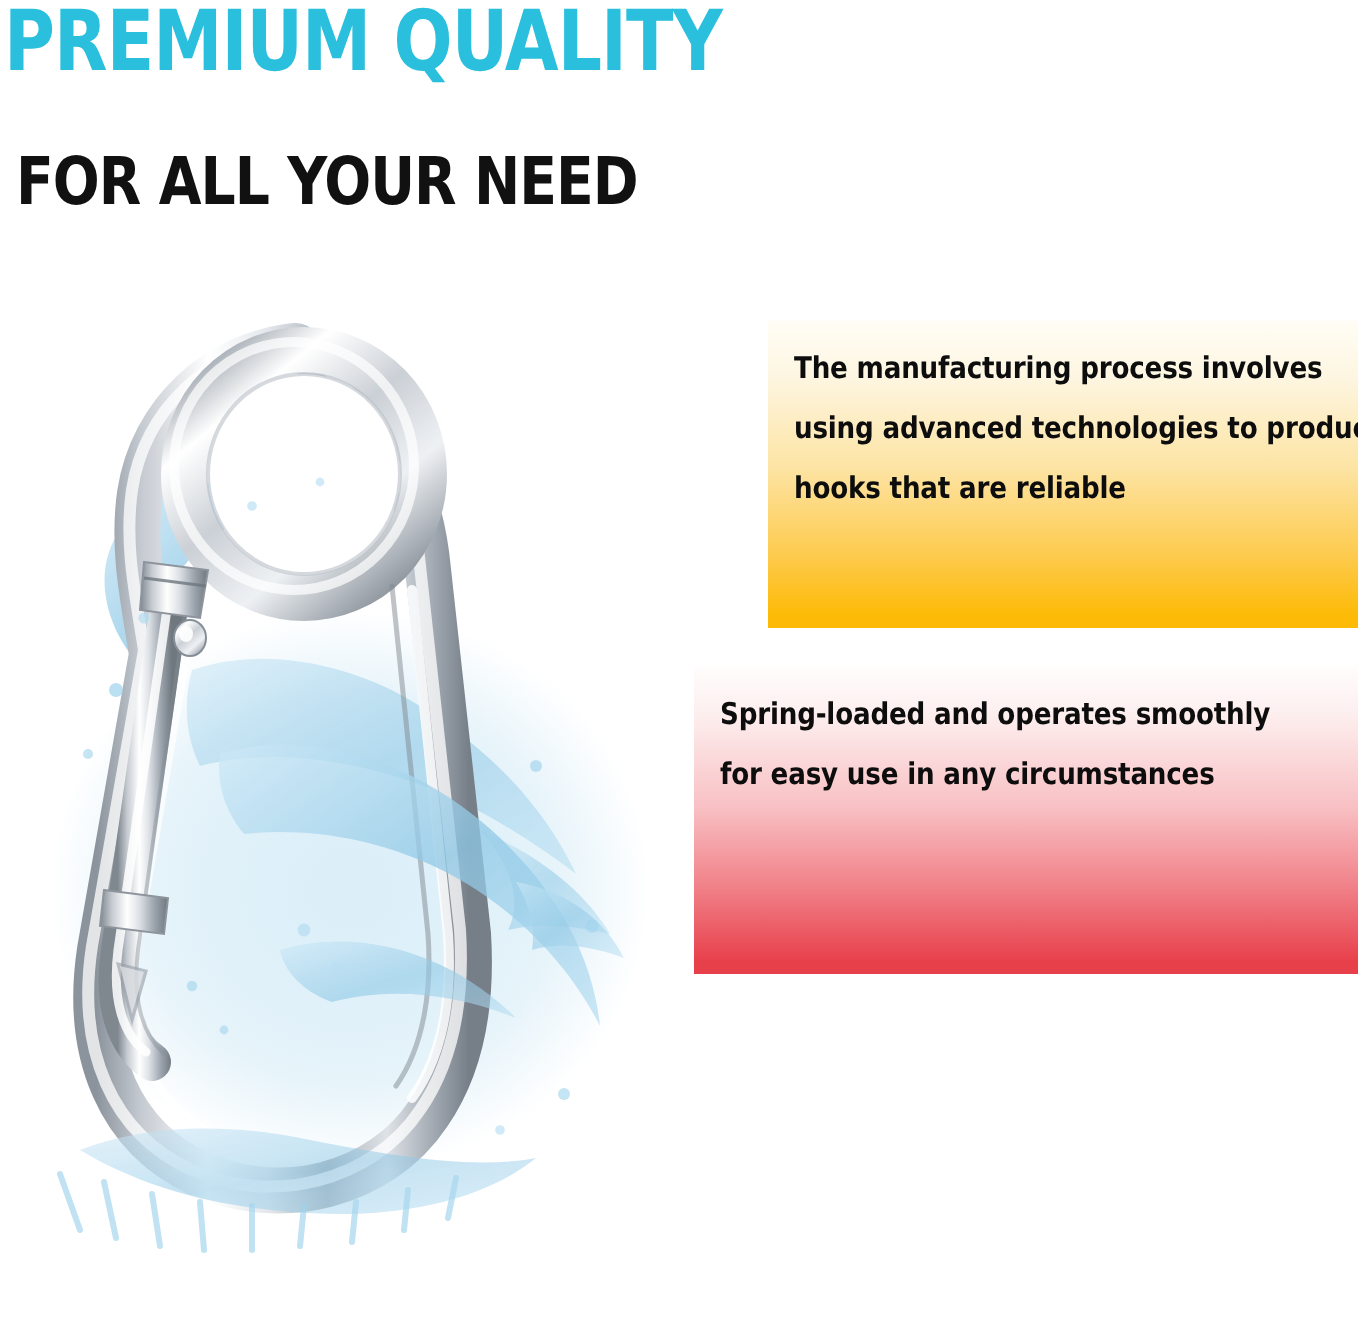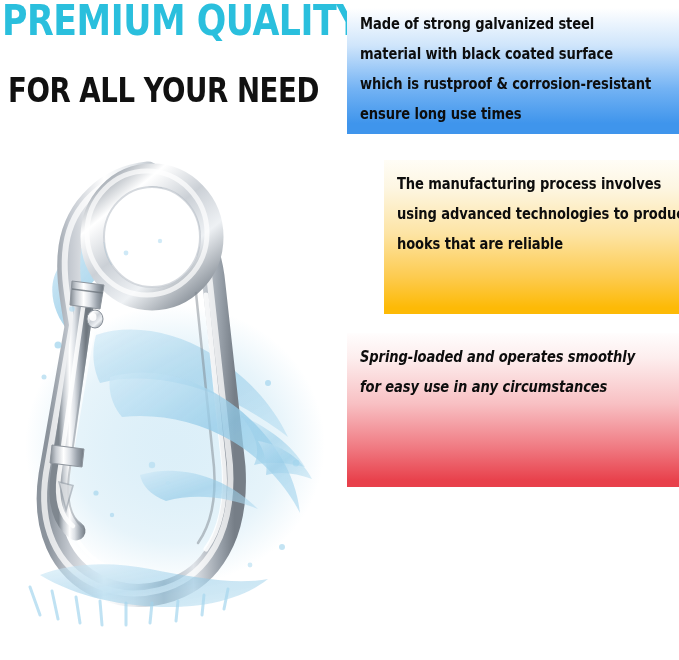--- a/index.html
+++ b/index.html
@@ -113,21 +113,20 @@
   #panel-manufacturing {
     top: 160px;
     height: 154px;
     background: linear-gradient(to bottom, #fffdf6 0%, #fdf6e2 18%, #fde4a4 48%, #fdcb4f 76%, #fdba06 96%, #fdba06 100%);
     margin-left: 37px;
   }
   #panel-spring {
     top: 333px;
     height: 154px;
     background: linear-gradient(to bottom, #fffdfd 0%, #fdeeee 16%, #f8c0c3 46%, #f07b83 74%, #e8404b 96%, #e8404b 100%);
-    font-style: italic;
   }
   #panel-specs {
     top: 490px;
     height: 170px;
     background: linear-gradient(to bottom, #ffffff 0%, #f4f7fb 12%, #bfd0e6 38%, #6f91c0 64%, #2f5f9d 88%, #214e8e 100%);
   }
 </style>
 </head>
 <body>
 
@@ -272,23 +271,20 @@
           <circle cx="96" cy="348" r="2.6" fill="#9fd3ec" opacity="0.7"></circle>
           <circle cx="112" cy="370" r="2.2" fill="#9fd3ec" opacity="0.65"></circle>
         </g>
       </svg>
     </div>
 
   </div>
 
   <div id="feature-panels">
 
-    <div class="feature-panel" id="panel-material">
-      <p class="feature-text">Made of strong galvanized steel material with black coated surface which is rustproof &amp; corrosion-resistant ensure long use times</p>
-    </div>
 
     <div class="feature-panel" id="panel-manufacturing">
       <p class="feature-text">The manufacturing process involves using advanced technologies to produce hooks that are reliable</p>
     </div>
 
     <div class="feature-panel" id="panel-spring">
       <p class="feature-text">Spring-loaded and operates smoothly for easy use in any circumstances</p>
     </div>
 
 

